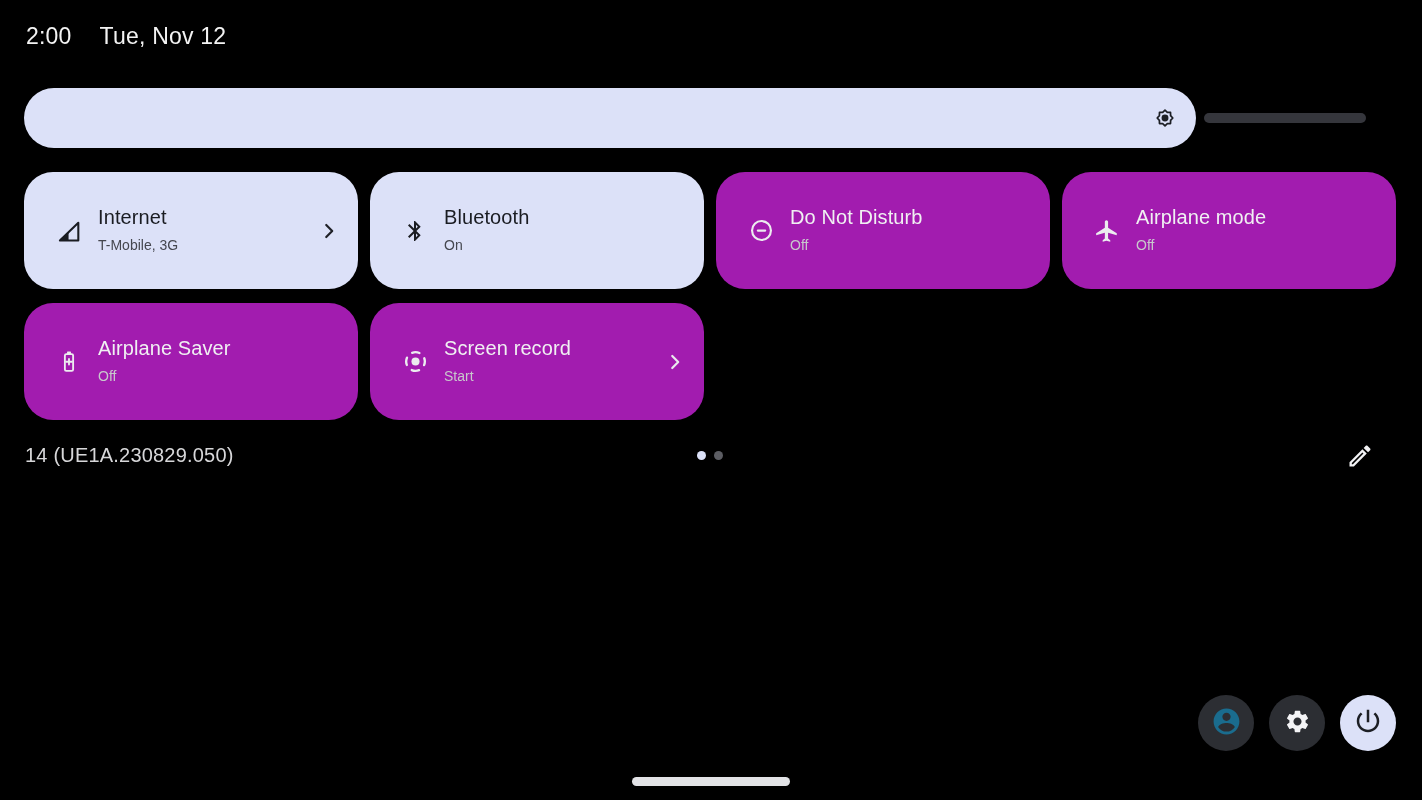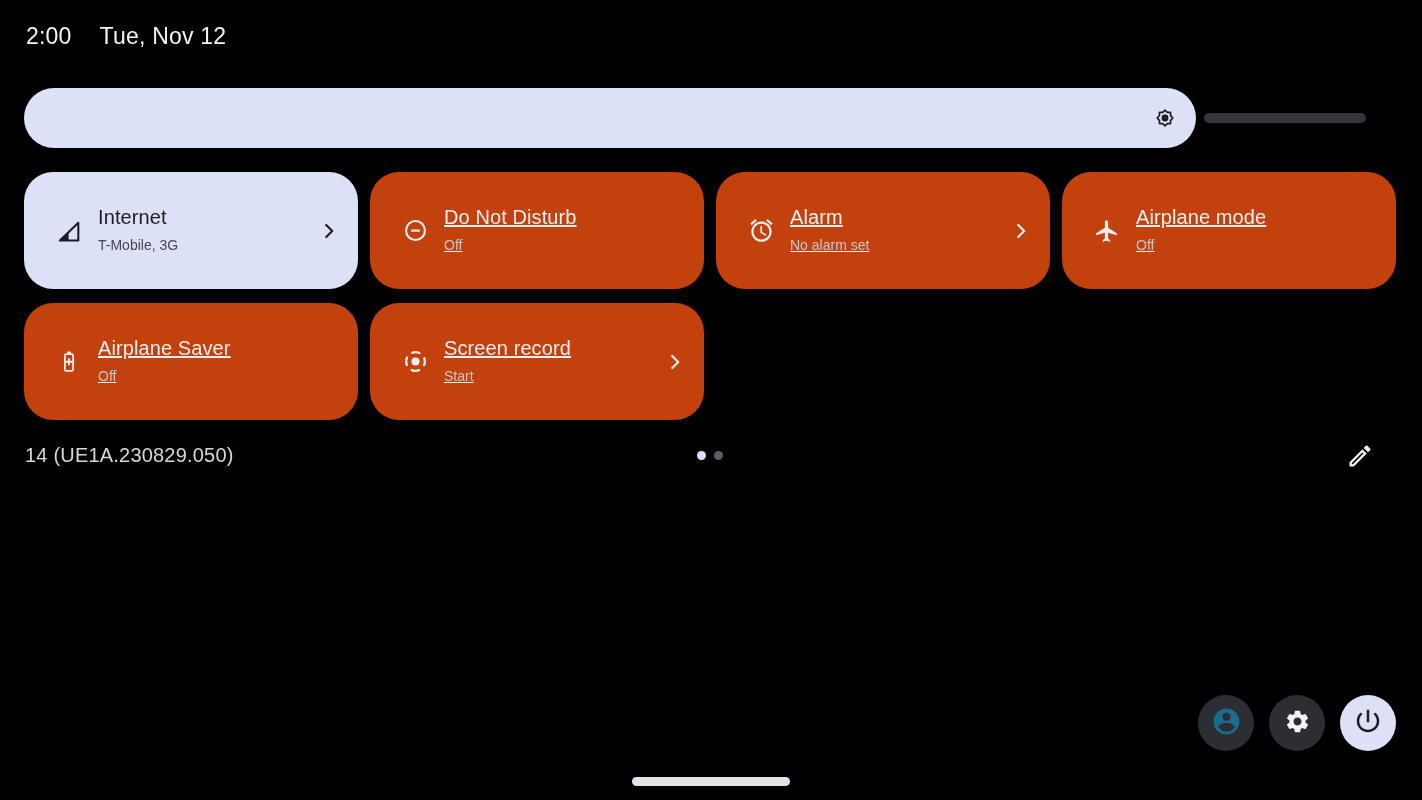--- a/index.html
+++ b/index.html
@@ -22,21 +22,21 @@
   .brightness-track { position:absolute; left:1180px; top:25px; width:162px; height:10px;
                       background:#35363c; border-radius:5px; }
 
   
   .tiles { position:absolute; top:172px; left:24px; width:1372px;
            display:grid; grid-template-columns:repeat(4,334px); grid-auto-rows:117px;
            column-gap:12px; row-gap:14px; }
   .tile { position:relative; border-radius:29px; display:flex; align-items:center;
           padding:0 44px 0 30px; cursor:default; }
   .tile.active { background:#dce1f8; color:#1a1c22; }
-  .tile.inactive { background:#c2410c; color:#f0f0f2;text-decoration:underline; }
+  .tile.inactive { background:#a21caf; color:#f0f0f2; }
   .tile-icon { flex:0 0 30px; height:30px; display:flex; align-items:center; justify-content:center; }
   .tile.active .tile-icon { color:#1a1c22; }
   .tile.inactive .tile-icon { color:#ececef; }
   .tile-text { margin-left:14px; display:flex; flex-direction:column; line-height:28px; }
   .tile-label { font-size:20px; font-weight:500; letter-spacing:.1px; }
   .tile-status { font-size:14px; font-weight:400; }
   .tile.active .tile-status { color:#45474f; }
   .tile.inactive .tile-status { color:#c8c8cc; }
   .tile-chevron { position:absolute; right:18px; top:50%; transform:translateY(-50%);
                   width:22px; height:22px; }
@@ -101,51 +101,46 @@
         <span class="tile-label">Internet</span>
         <span class="tile-status">T-Mobile, 3G</span>
       </span>
       <span class="tile-chevron">
         <svg width="22" height="22" viewBox="0 0 24 24">
             <path d="M9 5.5l6.5 6.5L9 18.5" fill="none" stroke="currentColor" stroke-width="2.4" stroke-linecap="round" stroke-linejoin="round"></path>
           </svg>
       </span>
     </div>
 
+    <div class="tile active">
+      <span class="tile-icon">
+        <svg width="24" height="26" viewBox="0 0 24 24">
+            <path fill="currentColor" d="M17.71 7.71 12 2h-1v7.59L6.41 5 5 6.41 10.59 12 5 17.59 6.41 19 11 14.41V22h1l5.71-5.71-4.3-4.29 4.3-4.29zM13 5.83l1.88 1.88L13 9.59V5.83zm1.88 10.46L13 18.17v-3.76l1.88 1.88z"></path>
+          </svg>
+      </span>
+      <span class="tile-text">
+        <span class="tile-label">Bluetooth</span>
+        <span class="tile-status">On</span>
+      </span>
+    </div>
 
 
     <div class="tile inactive">
       <span class="tile-icon">
         <svg width="27" height="27" viewBox="0 0 24 24">
           <circle cx="12" cy="12" r="8.4" fill="none" stroke="currentColor" stroke-width="1.9"></circle>
           <rect x="7.8" y="11.1" width="8.4" height="1.9" rx="0.9" fill="currentColor"></rect>
         </svg>
       </span>
       <span class="tile-text">
         <span class="tile-label">Do Not Disturb</span>
         <span class="tile-status">Off</span>
       </span>
     </div>
 
-    <div class="tile inactive">
-      <span class="tile-icon">
-        <svg width="27" height="27" viewBox="0 0 24 24">
-            <path fill="currentColor" d="M22 5.72l-4.6-3.86-1.29 1.53 4.6 3.86L22 5.72zM7.88 3.39 6.6 1.86 2 5.71l1.29 1.53 4.59-3.85zM12.5 8H11v6l4.75 2.85.75-1.23-4-2.37V8zM12 4c-4.97 0-9 4.03-9 9s4.02 9 9 9c4.97 0 9-4.03 9-9s-4.03-9-9-9zm0 16c-3.87 0-7-3.13-7-7s3.13-7 7-7 7 3.13 7 7-3.13 7-7 7z"></path>
-          </svg>
-      </span>
-      <span class="tile-text">
-        <span class="tile-label">Alarm</span>
-        <span class="tile-status">No alarm set</span>
-      </span>
-      <span class="tile-chevron">
-        <svg width="22" height="22" viewBox="0 0 24 24">
-            <path d="M9 5.5l6.5 6.5L9 18.5" fill="none" stroke="currentColor" stroke-width="2.4" stroke-linecap="round" stroke-linejoin="round"></path>
-          </svg>
-      </span>
-    </div>
 
     <div class="tile inactive">
       <span class="tile-icon">
         <svg width="26" height="26" viewBox="0 0 24 24">
             <path fill="currentColor" d="M21 16v-2l-8-5V3.5c0-.83-.67-1.5-1.5-1.5S10 2.67 10 3.5V9l-8 5v2l8-2.5V19l-2 1.5V22l3.5-1 3.5 1v-1.5L13 19v-5.5l8 2.5z"></path>
           </svg>
       </span>
       <span class="tile-text">
         <span class="tile-label">Airplane mode</span>
         <span class="tile-status">Off</span>

